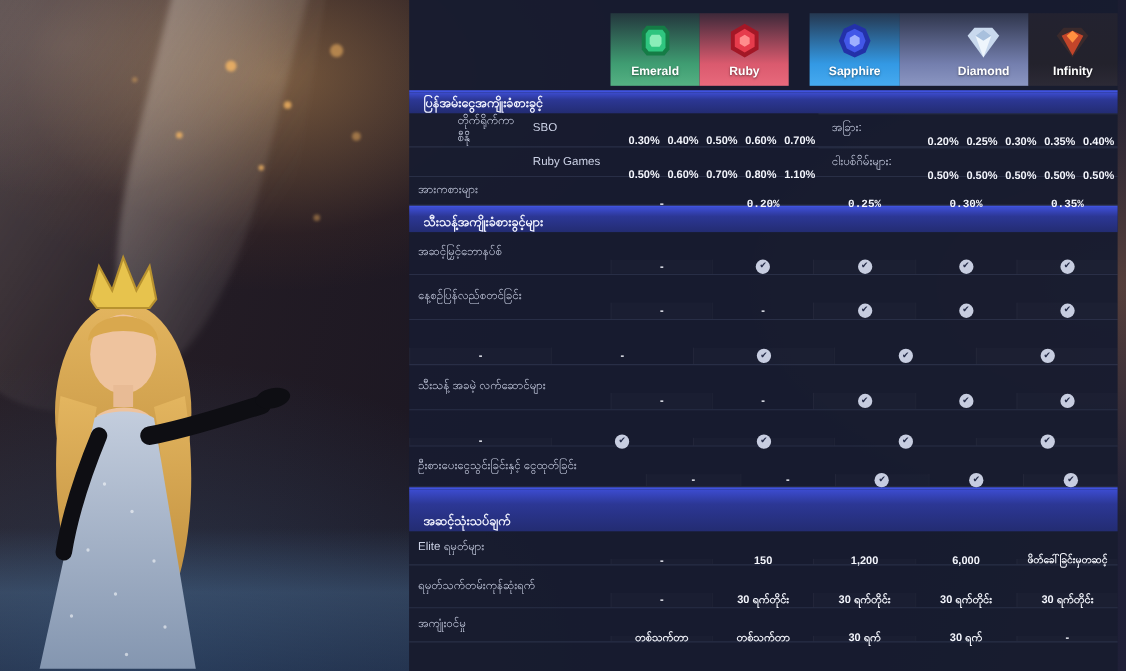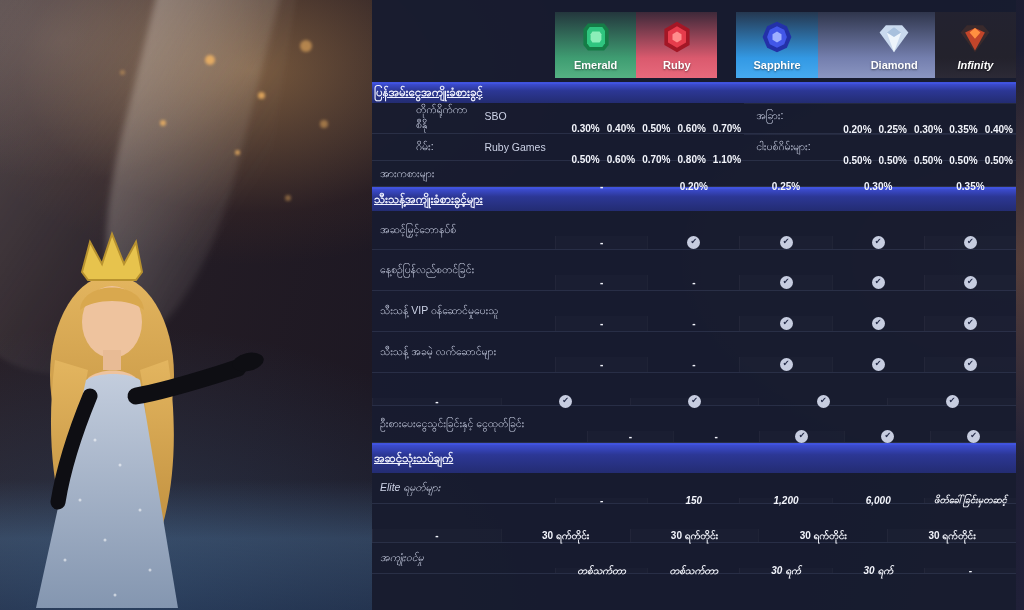--- a/index.html
+++ b/index.html
@@ -33,47 +33,47 @@
   
   .tiers{position:absolute;left:183px;top:12px;width:461px;height:66px;display:flex;z-index:3;}
   .tier{flex:1;display:flex;flex-direction:column;align-items:center;justify-content:flex-end;
         padding-bottom:7px;gap:3px;cursor:pointer;}
   .tier-label{font-size:11px;font-weight:bold;color:#fff;text-shadow:0 1px 2px rgba(0,0,0,.5);}
   .gem{width:36px;height:36px;display:block;margin-bottom:1px;}
   .tier-emerald {background:linear-gradient(180deg,rgba(51,88,78,0.45) 0%,#3f9d72 70%,#55b183 100%);}
   .tier-ruby    {background:linear-gradient(180deg,rgba(109,58,70,0.45) 0%,#da5a6e 70%,#e8697c 100%);}
   .tier-sapphire{background:linear-gradient(180deg,rgba(53,90,120,0.45) 0%,#3399e4 70%,#46aaf0 100%);margin-left:19px;}
   .tier-diamond {background:linear-gradient(180deg,rgba(77,86,112,0.45) 0%,#747fae 70%,#8b96c2 100%);padding-left:36px;}
-  .tier-infinity{background:linear-gradient(180deg,rgba(40,37,48,0.7) 0%,#23222c 70%,#2c2a36 100%);font-style:italic;}
-
-  
-  .sec-h{display:flex;align-items:center;padding-left:2px;font-size:11.5px;font-weight:bold;color:#f2f4ff;
+  .tier-infinity{background:linear-gradient(180deg,rgba(40,37,48,0.7) 0%,#23222c 70%,#2c2a36 100%);}
+
+  
+  .sec-h{display:flex;align-items:flex-end;padding-left:13px;font-size:11.5px;font-weight:bold;color:#f2f4ff;
          background:linear-gradient(180deg,#3c4cd0 0%,#2c3795 35%,#232c72 100%);
-         border-top:2px solid #4053de;box-sizing:border-box;text-decoration:underline;}
-  .h1{height:21px;} .h2{height:24px;} .h3{height:30px;}
+         border-top:2px solid #4053de;box-sizing:border-box;}
+  .h1{height:21px;} .h2{height:24px;} .h3{height:40px;}
 
   
   .rowset{display:flex;flex-direction:column;}
   .grow{display:flex;border-bottom:1px solid rgba(150,160,210,0.14);}
   .gcell{width:88px;box-sizing:border-box;padding-left:8px;display:flex;align-items:center;
          font-size:10.5px;color:#ccd2e6;margin-left:36px;}
   .subrows{flex:1;display:flex;justify-content:flex-end;}
   .srow{display:flex;height:25px;}
   .srow + .srow{border-top:1px solid rgba(150,160,210,0.10);}
   .scell{width:95px;box-sizing:border-box;padding-left:12px;display:flex;align-items:center;
          font-size:10.5px;color:#ccd2e6;}
   .frow{display:flex;border-bottom:1px solid rgba(150,160,210,0.14);}
   .wcell{width:183px;box-sizing:border-box;padding:4px 8px 4px 8px;display:flex;align-items:center;
          font-size:10.5px;color:#ccd2e6;line-height:1.5;}
   .vals{flex:1;display:flex;margin-top:25px;}
   .cell{flex:1;display:flex;align-items:center;justify-content:center;
         font-size:10px;font-weight:bold;color:#f3f5fc;text-align:center;
         border-left:1px solid rgba(255,255,255,0.035);line-height:1.3;padding:0 3px;box-sizing:border-box;}
   .cell:nth-child(odd){background:rgba(255,255,255,0.015);}
-  .r25{height:25px;} .r30{height:30px;font-style:italic;} .r32{height:32px;} .r36{height:36px;gap:32px;}
+  .r25{height:25px;font-family:Liberation Mono, monospace;} .r30{height:30px;} .r32{height:32px;} .r36{height:36px;gap:32px;}
   .r38{height:38px;} .r40{height:40px;}
   .flag.check{font-size:0;}
   .flag.check::before{content:"\2714";display:inline-flex;align-items:center;justify-content:center;
         width:13px;height:13px;border-radius:50%;background:#c7cde0;color:#232a47;font-size:8px;}
 
   .small{font-size:9.5px;}
 </style>
 </head>
 <body>
 
@@ -198,21 +198,20 @@
               <div class="cell">0.20%</div>
               <div class="cell">0.25%</div>
               <div class="cell">0.30%</div>
               <div class="cell">0.35%</div>
               <div class="cell">0.40%</div>
             </div>
           </div>
         </div>
       </div>
       <div class="grow">
-        <div class="gcell">ဂိမ်း:</div>
         <div class="subrows">
           <div class="srow">
             <div class="scell">Ruby Games</div>
             <div class="vals">
               <div class="cell">0.50%</div>
               <div class="cell">0.60%</div>
               <div class="cell">0.70%</div>
               <div class="cell">0.80%</div>
               <div class="cell">1.10%</div>
             </div>
@@ -259,21 +258,20 @@
         <div class="wcell">နေ့စဉ်ပြန်လည်စတင်ခြင်း</div>
         <div class="vals">
           <div class="cell flag">-</div>
           <div class="cell flag">-</div>
           <div class="cell flag check">✓</div>
           <div class="cell flag check">✓</div>
           <div class="cell flag check">✓</div>
         </div>
       </div>
       <div class="frow r40">
-        <div class="wcell">သီးသန့် VIP ဝန်ဆောင်မှုပေးသူ</div>
         <div class="vals">
           <div class="cell flag">-</div>
           <div class="cell flag">-</div>
           <div class="cell flag check">✓</div>
           <div class="cell flag check">✓</div>
           <div class="cell flag check">✓</div>
         </div>
       </div>
       <div class="frow r40">
         <div class="wcell">သီးသန့် အခမဲ့ လက်ဆောင်များ</div>
@@ -314,20 +312,21 @@
         <div class="wcell">Elite ရမှတ်များ</div>
         <div class="vals">
           <div class="cell">-</div>
           <div class="cell">150</div>
           <div class="cell">1,200</div>
           <div class="cell">6,000</div>
           <div class="cell small">ဖိတ်ခေါ်ခြင်းမှတဆင့်</div>
         </div>
       </div>
       <div class="frow r38">
+        <div class="wcell">ရမှတ်သက်တမ်းကုန်ဆုံးရက်</div>
         <div class="vals">
           <div class="cell">-</div>
           <div class="cell">30 ရက်တိုင်း</div>
           <div class="cell">30 ရက်တိုင်း</div>
           <div class="cell">30 ရက်တိုင်း</div>
           <div class="cell">30 ရက်တိုင်း</div>
         </div>
       </div>
       <div class="frow r30">
         <div class="wcell">အကျုံးဝင်မှု</div>

